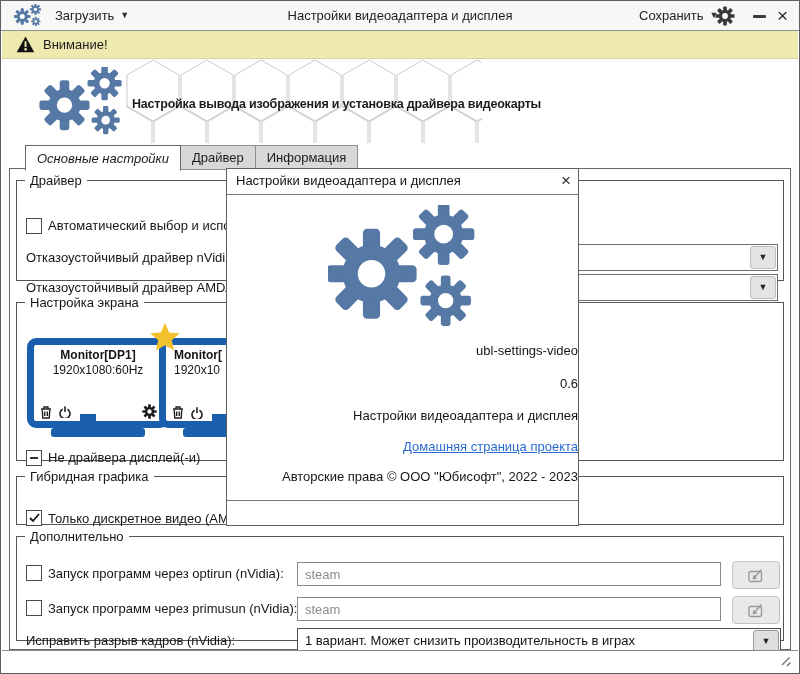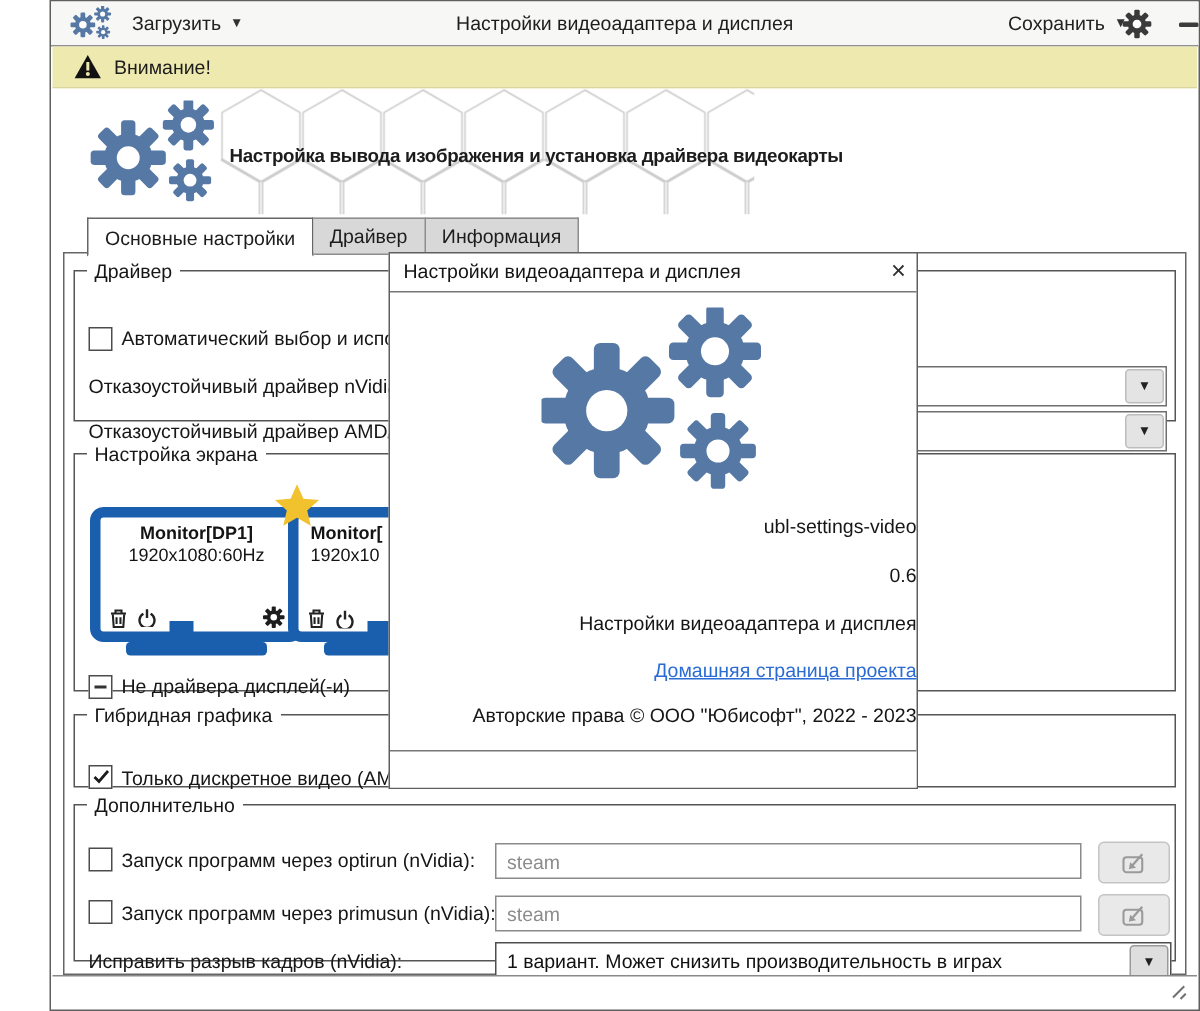--- a/index.html
+++ b/index.html
@@ -1,18 +1,18 @@
 <!DOCTYPE html>
 <html><head>
 <meta charset="utf-8">
 <style>
   html,body{margin:0;padding:0;}
   body{width:800px;height:674px;position:relative;overflow:hidden;background:#fff;
        font-family:"Liberation Sans","DejaVu Sans",sans-serif;color:#1a1a1a;}
-  .window{position:absolute;inset:0;border:1px solid #5f5f5f;background:#fff;margin-left:33px;}
+  .window{position:absolute;inset:0;border:1px solid #5f5f5f;background:#fff;}
 
   
   .titlebar{position:absolute;top:0;left:0;right:0;height:29px;background:#f7f7f6;
             border-bottom:1px solid #8f8f8f;}
   .appicon{position:absolute;left:12px;top:3px;}
   .tb-btn{position:absolute;top:0;height:29px;display:flex;align-items:center;gap:6px;
           font-size:13px;color:#222;cursor:default;padding:0 6px;}
   .tb-load{left:48px;}
   .tb-save{left:632px;}
   .tb-title{position:absolute;left:0;right:0;top:0;height:29px;display:flex;align-items:center;
@@ -21,31 +21,31 @@
   .tb-gear{position:absolute;left:714px;top:5px;}
   .minbar{position:absolute;left:752px;top:14px;width:13px;height:3px;background:#3c3c3c;border-radius:1px;}
   .tb-close{position:absolute;left:776px;top:2px;font-size:19px;color:#2e2e2e;line-height:25px;}
 
   
   .warnbar{position:absolute;top:30px;left:1px;right:1px;height:27px;background:#eeeaaf;
            border-bottom:1px solid #d9d5a0;display:flex;align-items:center;gap:8px;padding-left:14px;}
   .warntext{font-size:13px;color:#1c1c1c;}
 
   
-  .header{position:absolute;top:58px;left:1px;right:1px;height:86px;background:#fff;}
+  .header{position:absolute;top:58px;left:13px;right:1px;height:86px;background:#fff;}
   .hexwrap{position:absolute;left:112px;top:0px;}
   .hdr-logo{position:absolute;left:25px;top:8px;}
   .hdr-title{position:absolute;left:118px;top:38px;font-size:12.5px;font-weight:bold;color:#1c1c1c;
              white-space:nowrap;letter-spacing:-0.2px;}
 
   
   .tabs{position:absolute;left:24px;top:144px;height:24px;display:flex;z-index:3;}
   .tab{font-size:13px;padding:0 11px;display:flex;align-items:center;height:23px;
        background:#d8d8d8;border:1px solid #8d8d8d;border-left:none;color:#1c1c1c;}
-  .tab:first-child{border-left:1px solid #8d8d8d;}
+  .tab:first-child{border-left:1px solid #8d8d8d;font-style:italic;}
   .tab.active{background:#fff;border:1px solid #666;border-bottom:1px solid #fff;height:24px;}
 
   
   .frame{position:absolute;top:167px;left:8px;right:8px;height:480px;border:1px solid #666;background:#fff;}
   fieldset{position:absolute;left:6px;right:6px;margin:0;padding:0;border:1px solid #555;background:#fff;}
   legend{font-size:13px;margin-left:8px;padding:0 5px;color:#161616;}
   .f1{top:4px;height:106px;}
   .f2{top:126px;height:164px;}
   .f3{top:300px;height:54px;}
   .f4{top:360px;height:110px;}

